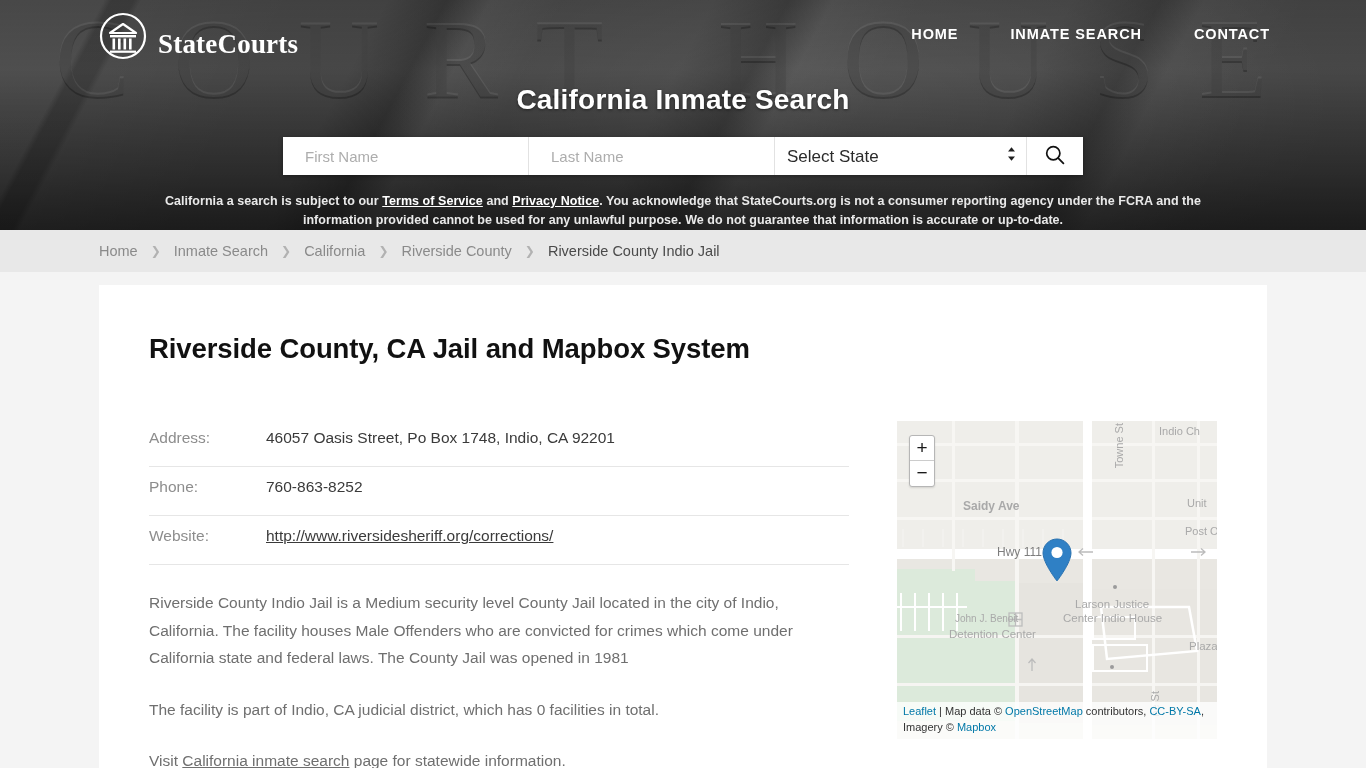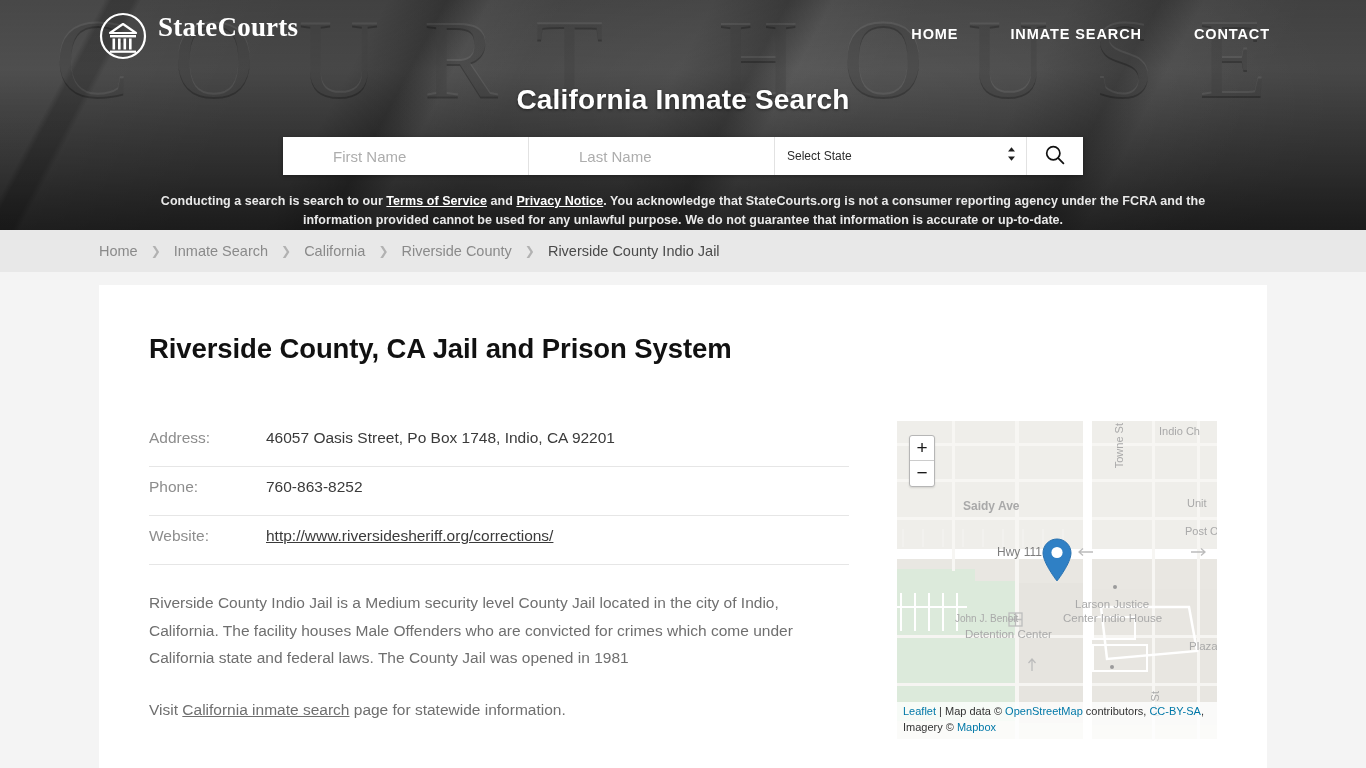--- a/index.html
+++ b/index.html
@@ -44,21 +44,21 @@
     position:absolute; inset:0;
     background:linear-gradient(180deg, rgba(0,0,0,0.28) 0%, rgba(0,0,0,0.18) 30%, rgba(0,0,0,0.42) 78%, rgba(0,0,0,0.55) 100%);
   }
   .header-inner { position:relative; z-index:3; }
 
   
   .topbar {
     display:flex; align-items:center; justify-content:space-between;
     padding:12px 96px 0 99px;
   }
-  .brand { display:flex; align-items:flex-start; gap:11px; }
+  .brand { display:flex; align-items:flex-end; gap:11px; }
   .brand-mark { width:48px; height:48px; display:block; }
   .brand-name {
     font-family:"Liberation Serif", serif;
     font-size:27px; font-weight:700; color:#fff;
     letter-spacing:0.2px;
   }
   .nav { display:flex; align-items:center; gap:0; padding-bottom:4px; }
   .nav-item {
     color:#ffffff;
     font-size:14.5px;
@@ -95,35 +95,34 @@
     border-right:1px solid #e2e2e2;
   }
   .sb-field input {
     width:100%; height:100%;
     border:0; outline:0;
     font-family:"Liberation Sans", sans-serif;
     font-size:15px;
     color:#444;
     padding:0 0 0 22px;
     background:transparent;
-    margin-left:28px;
   }
   .sb-field input::placeholder { color:#adadad; }
   .sb-select {
     flex:1 1 auto;
     display:flex; align-items:center;
     position:relative;
     border-right:1px solid #e2e2e2;
   }
   .sb-select select {
     appearance:none; -webkit-appearance:none;
     width:100%; height:100%;
     border:0; outline:0; background:transparent;
     font-family:"Liberation Sans", sans-serif;
-    font-size:12px;
+    font-size:17px;
     color:#2b2b2b;
     padding:0 28px 0 12px;
     cursor:pointer;
   }
   .sb-spin {
     position:absolute; right:10px; top:50%;
     transform:translateY(-50%);
     pointer-events:none;
     display:block;
   }
@@ -306,42 +305,42 @@
         <span>
           <svg width="22" height="22" viewBox="0 0 22 22" aria-hidden="true">
             <circle cx="9.3" cy="9.3" r="6.6" fill="none" stroke="#111" stroke-width="1.7"></circle>
             <line x1="14.2" y1="14.2" x2="19.4" y2="19.4" stroke="#111" stroke-width="1.8" stroke-linecap="round"></line>
           </svg>
         </span>
       </button>
     </div>
 
     <div class="disclaimer">
-      <span>Conducting a search is search to our </span><a href="#">Terms of Service</a><span> and </span><a href="#">Privacy Notice</a><span>. You acknowledge that StateCourts.org is not a consumer reporting agency under the FCRA and the information provided cannot be used for any unlawful purpose. We do not guarantee that information is accurate or up-to-date.</span>
+      <span>California a search is subject to our </span><a href="#">Terms of Service</a><span> and </span><a href="#">Privacy Notice</a><span>. You acknowledge that StateCourts.org is not a consumer reporting agency under the FCRA and the information provided cannot be used for any unlawful purpose. We do not guarantee that information is accurate or up-to-date.</span>
     </div>
   </div>
 </div>
 
 <div class="crumbbar">
   <div class="crumbs">
     <span class="crumb">Home</span>
     <span class="crumb-sep">❯</span>
     <span class="crumb">Inmate Search</span>
     <span class="crumb-sep">❯</span>
     <span class="crumb">California</span>
     <span class="crumb-sep">❯</span>
     <span class="crumb">Riverside County</span>
     <span class="crumb-sep">❯</span>
     <span class="crumb current">Riverside County Indio Jail</span>
   </div>
 </div>
 
 <div class="page">
   <div class="card">
-    <h1 class="page-title">Riverside County, CA Jail and Prison System</h1>
+    <h1 class="page-title">Riverside County, CA Jail and Mapbox System</h1>
 
     <div class="cols">
       <div class="col-left">
         <table class="info">
           <tbody>
               <tr>
             <td class="info-label">Address:</td>
             <td class="info-value">46057 Oasis Street, Po Box 1748, Indio, CA 92201</td>
           </tr>
           <tr>
@@ -352,20 +351,21 @@
             <td class="info-label">Website:</td>
             <td class="info-value">
               <a href="#">http://www.riversidesheriff.org/corrections/</a>
             </td>
           </tr>
         </tbody>
           </table>
 
         <div class="body-text">
           <p>Riverside County Indio Jail is a Medium security level County Jail located in the city of Indio, California. The facility houses Male Offenders who are convicted for crimes which come under California state and federal laws. The County Jail was opened in 1981</p>
+          <p>The facility is part of Indio, CA judicial district, which has 0 facilities in total.</p>
           <p><span>Visit </span><a href="#">California inmate search</a><span> page for statewide information.</span></p>
         </div>
       </div>
 
       <div class="col-right">
         <div class="map">
           <svg class="map-canvas" viewBox="0 0 320 318">
             <rect x="0" y="0" width="320" height="318" fill="#eceae5"></rect>
 
             <rect x="0" y="0" width="320" height="135" fill="#efeeea"></rect>
@@ -431,21 +431,21 @@
             <div>−</div>
           </div>
 
           <div class="map-label" style="left:262px; top:4px;">Indio Ch</div>
           <div class="map-label" style="left:216px; top:2px; writing-mode:vertical-rl; transform:rotate(180deg);">Towne St</div>
           <div class="map-label" style="left:66px; top:78px; font-size:12px;font-weight:bold;">Saidy Ave</div>
           <div class="map-label" style="left:290px; top:76px;">Unit</div>
           <div class="map-label" style="left:288px; top:104px;">Post O</div>
           <div class="map-label dark" style="left:100px; top:124px; font-size:12px; color:#7d7d7d;">Hwy 111</div>
           <div class="map-label" style="left:58px; top:192px; font-size:10px;">John J. Benoit</div>
-          <div class="map-label" style="left:68px; top:206px; font-size:11.5px;">Detention Center</div>
+          <div class="map-label" style="left:52px; top:206px; font-size:11.5px;">Detention Center</div>
           <div class="map-label" style="left:178px; top:176px; font-size:11.5px;">Larson Justice</div>
           <div class="map-label" style="left:166px; top:190px; font-size:11.5px;">Center Indio House</div>
           <div class="map-label" style="left:292px; top:218px; font-size:11.5px;">Plaza</div>
           <div class="map-label" style="left:252px; top:270px; writing-mode:vertical-rl; transform:rotate(180deg);">ne St</div>
 
           <div class="map-pin" style="left:145px; top:117px;">
             <svg width="30" height="44" viewBox="0 0 30 44" aria-hidden="true">
               <path d="M15 1 C7.3 1 1 7.3 1 15 C1 25 15 43 15 43 C15 43 29 25 29 15 C29 7.3 22.7 1 15 1 Z" fill="#2f80c5" stroke="#2a72b0" stroke-width="1"></path>
               <circle cx="15" cy="14.5" r="5.6" fill="#ffffff"></circle>
             </svg>

